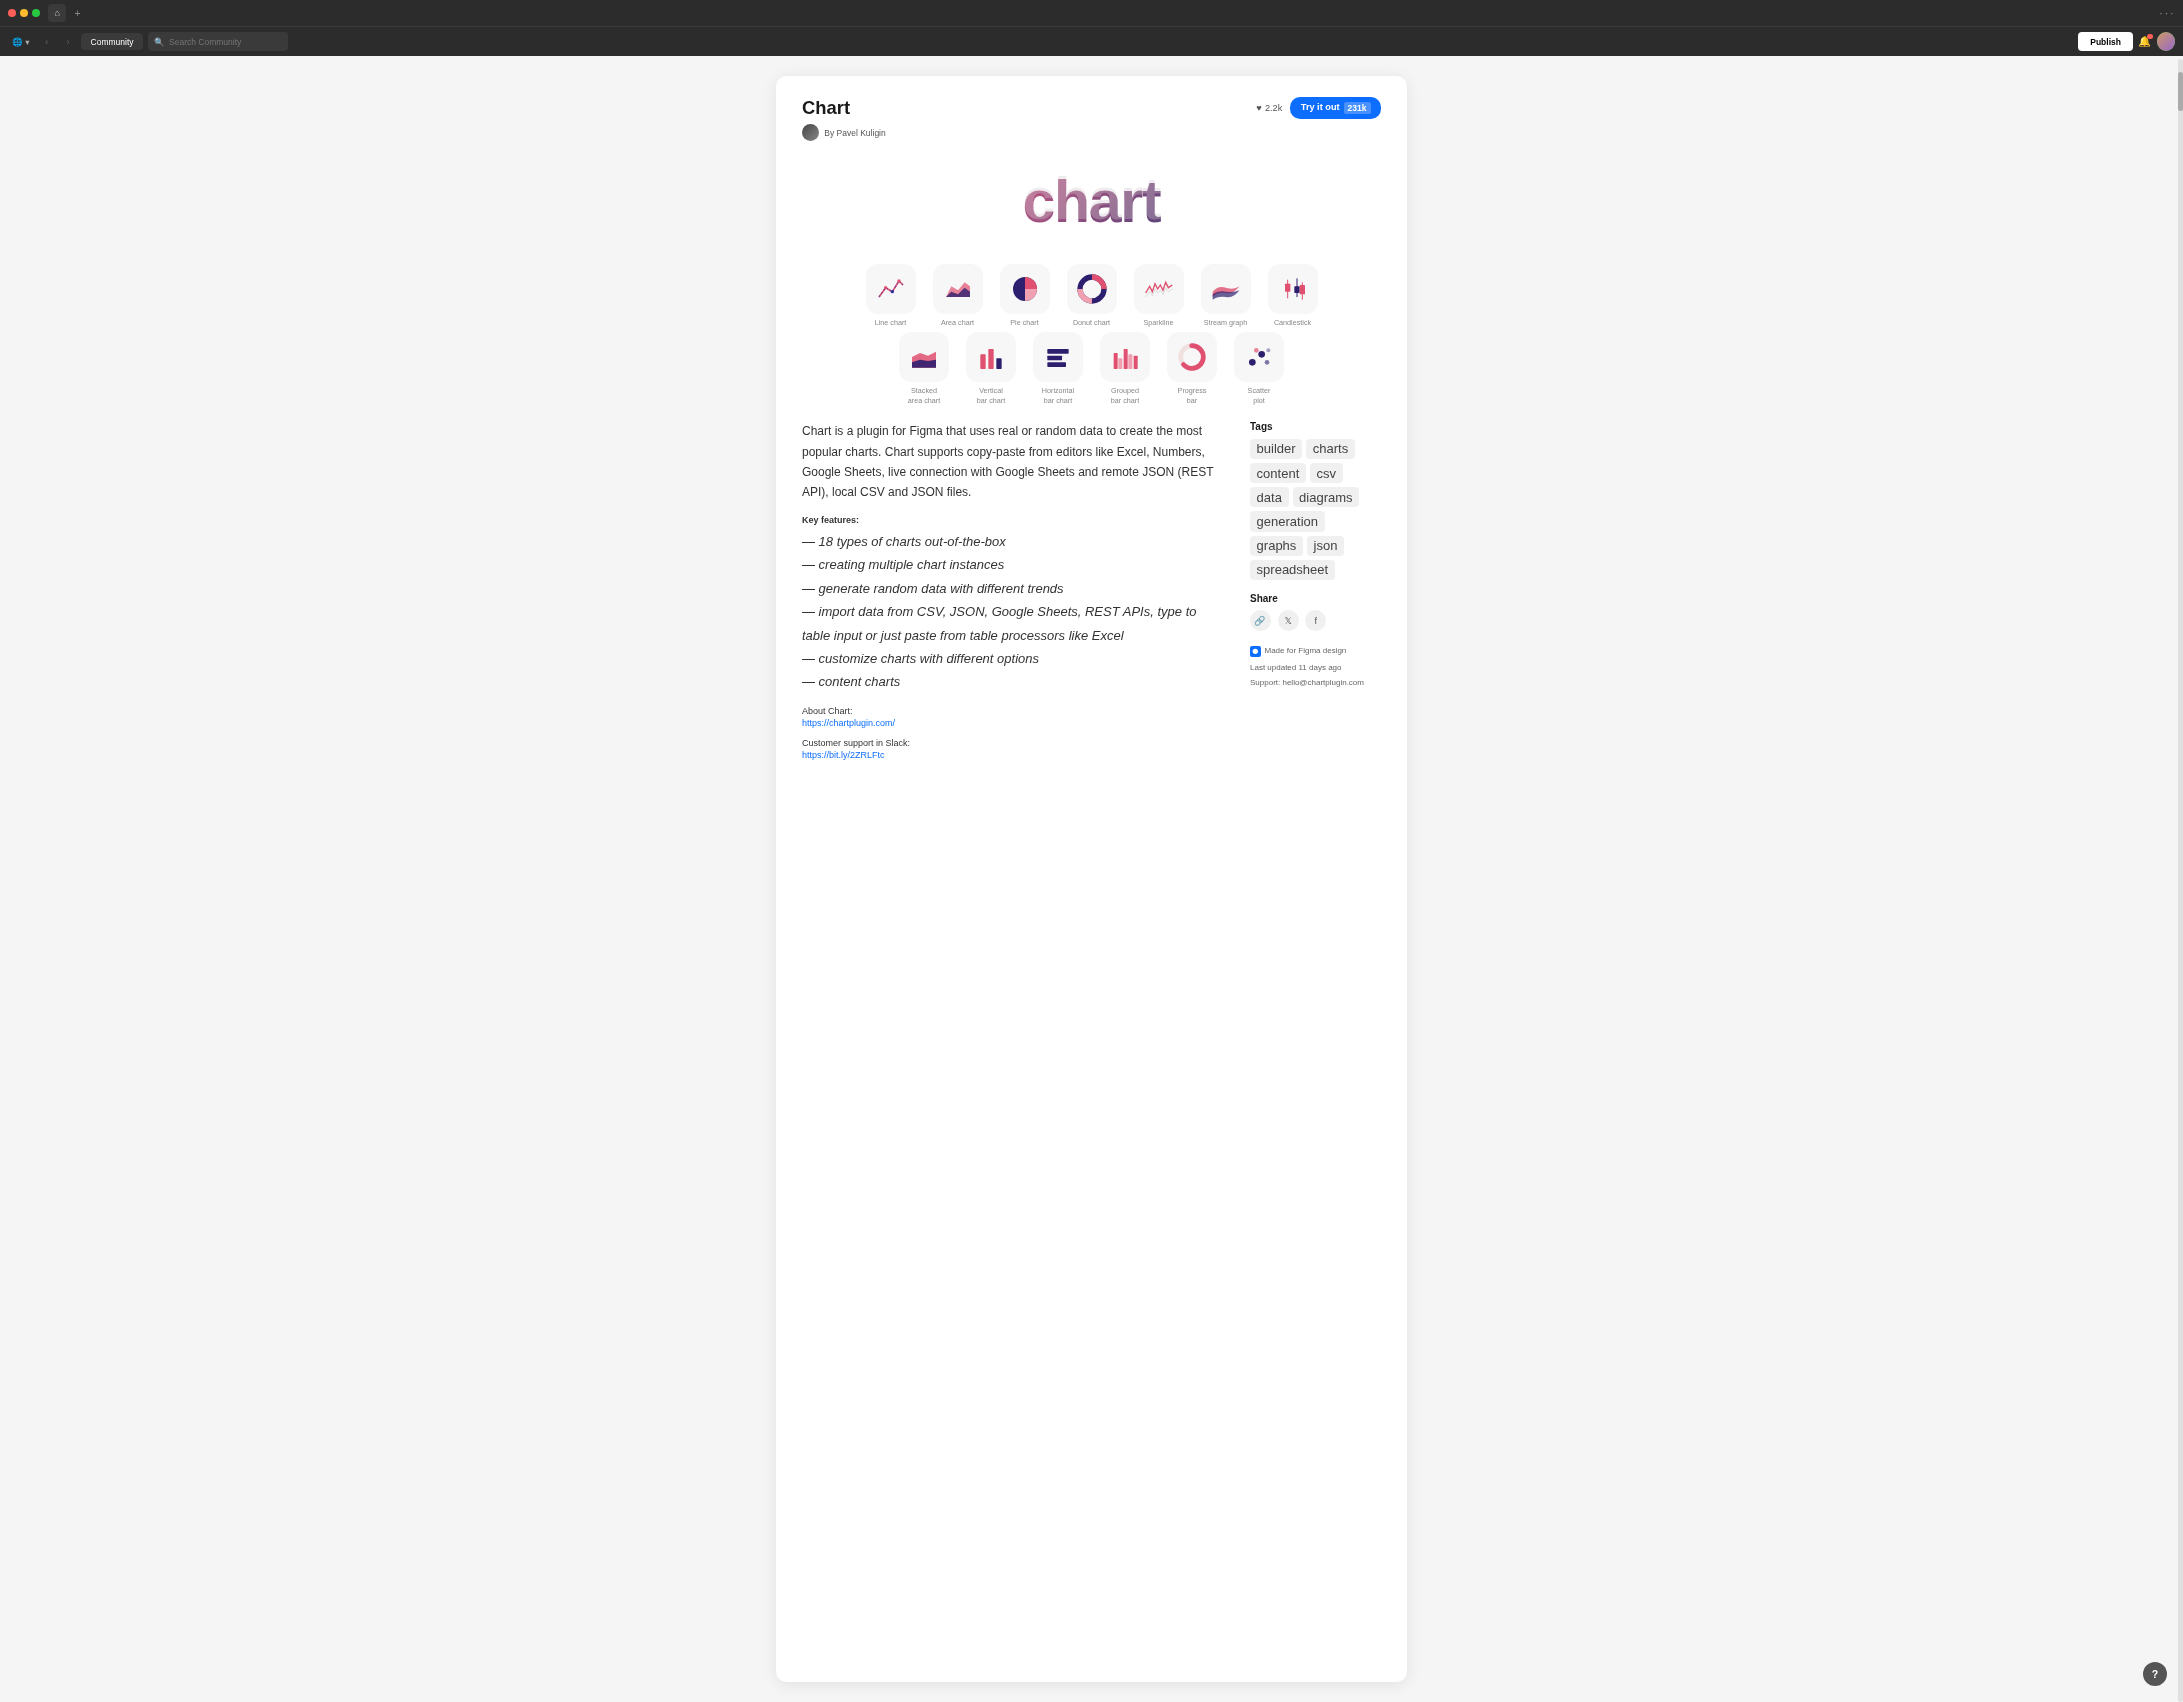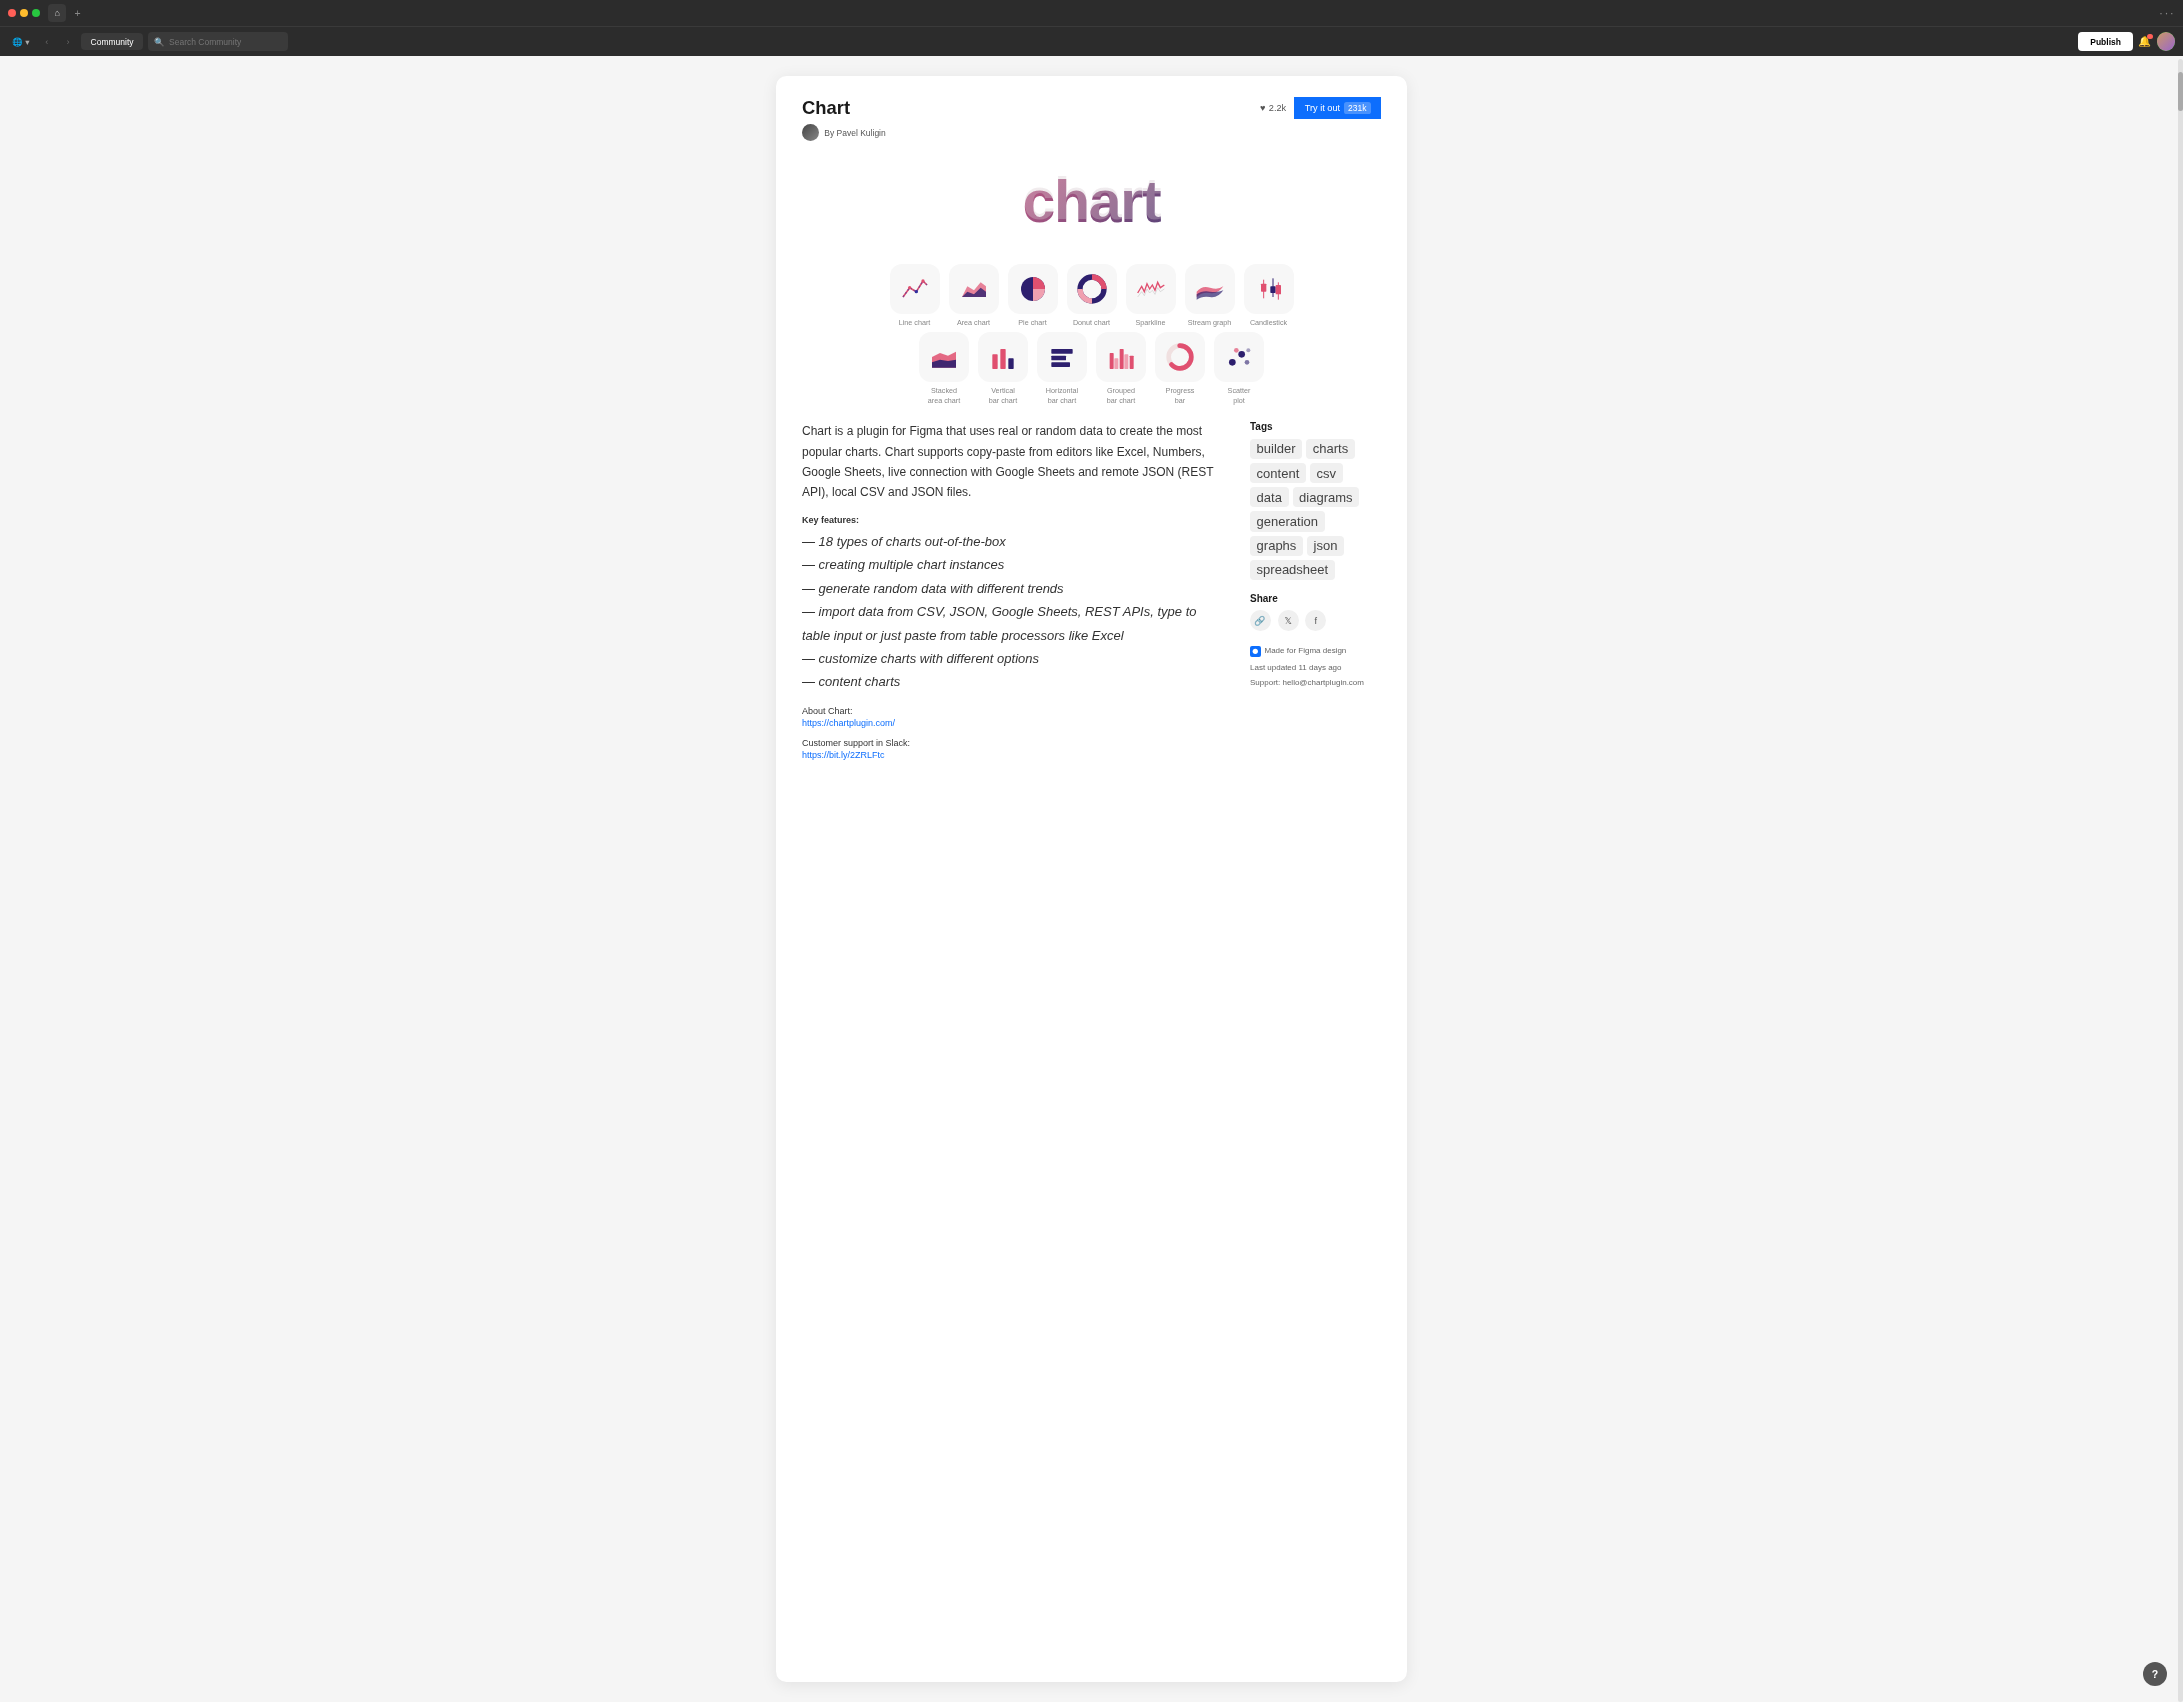--- a/index.html
+++ b/index.html
@@ -241,27 +241,27 @@
       background: none;
       border: none;
       color: #555;
       font-size: 9.2px;
       cursor: pointer;
     }
     .try-btn {
       background: #0d6efd;
       color: #fff;
       border: none;
-      border-radius: 0;
+      border-radius: 10px;
       padding: 5.3px 10.5px;
       font-size: 9.2px;
-      font-weight: 400;
-      cursor: pointer;
-      display: flex;
-      align-items: center;
+      font-weight: 700;
+      cursor: pointer;
+      display: flex;
+      align-items: flex-start;
       gap: 4px;
     }
     .try-count {
       background: rgba(255,255,255,0.25);
       border-radius: 2.6px;
       padding: 0.7px 4px;
       font-size: 8.5px;
     }
 
     
@@ -292,20 +292,21 @@
       background-clip: text;
       font-size: 59px;
       z-index: -1;
       transform: translateY(-2.6px);
     }
 
     
     .charts-row {
       display: flex;
       justify-content: center;
+      gap: 8px;
       flex-wrap: wrap;
       margin-bottom: 5.3px;
     }
     .chart-item {
       display: flex;
       flex-direction: column;
       align-items: center;
       gap: 4px;
       width: 59px;
     }

